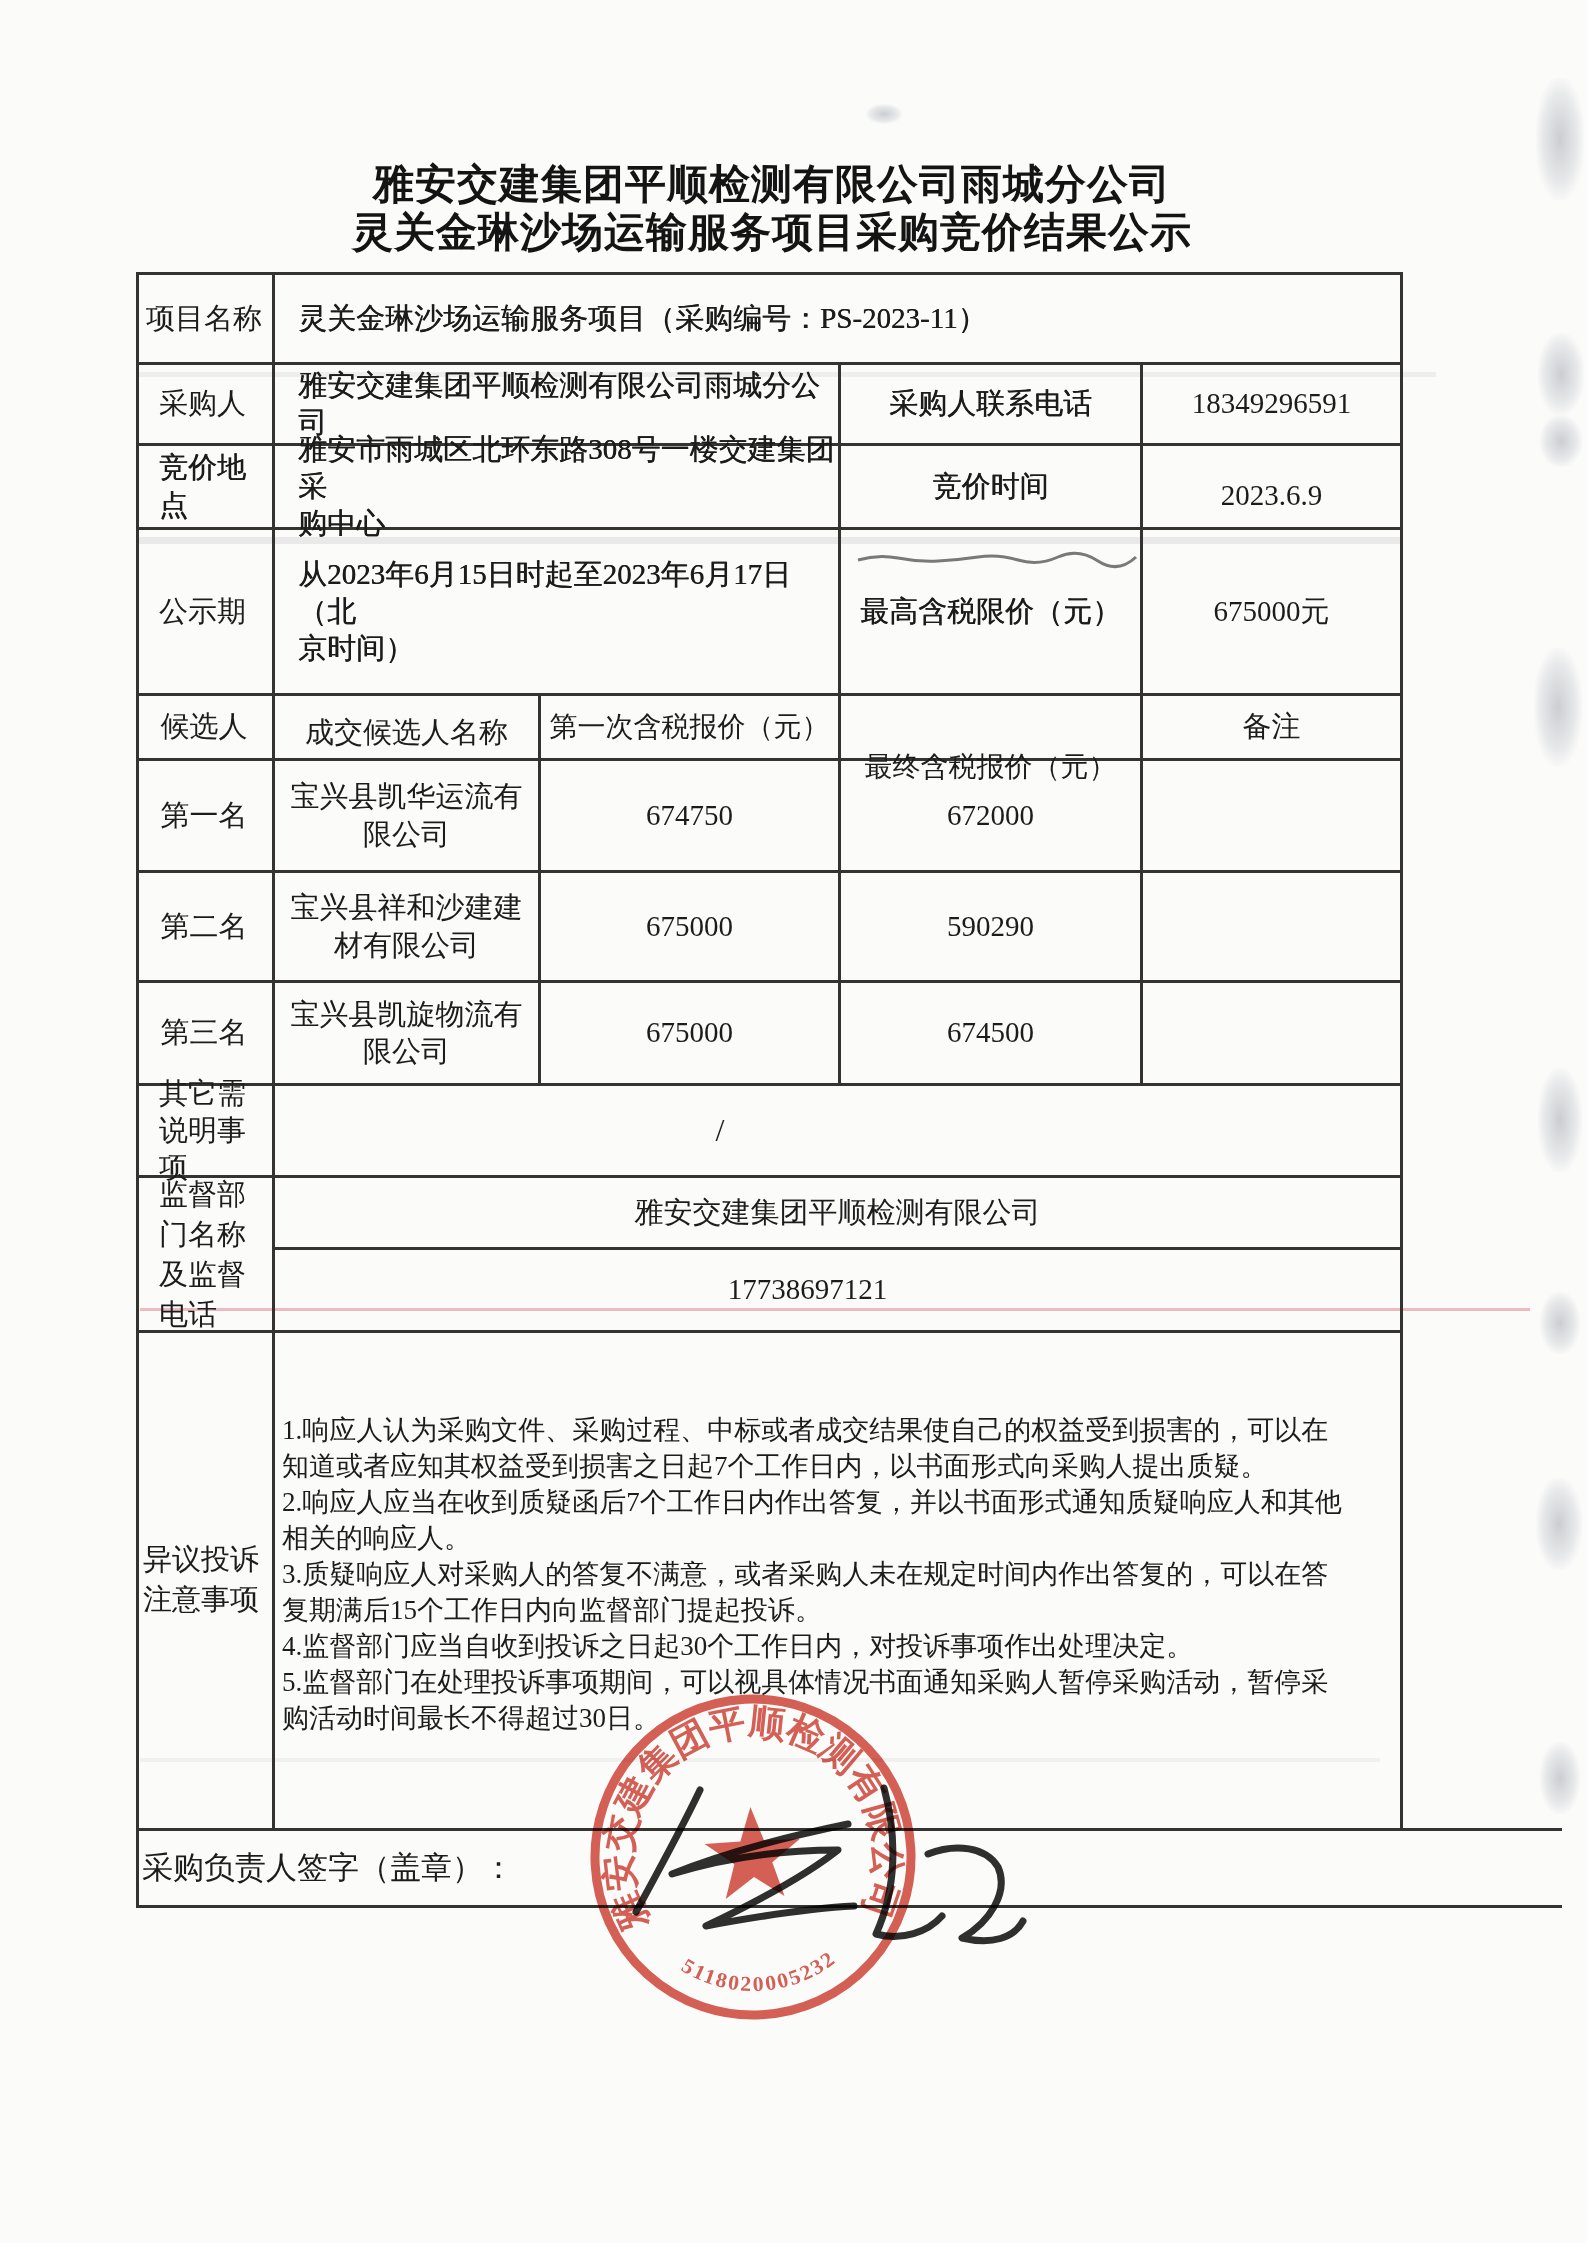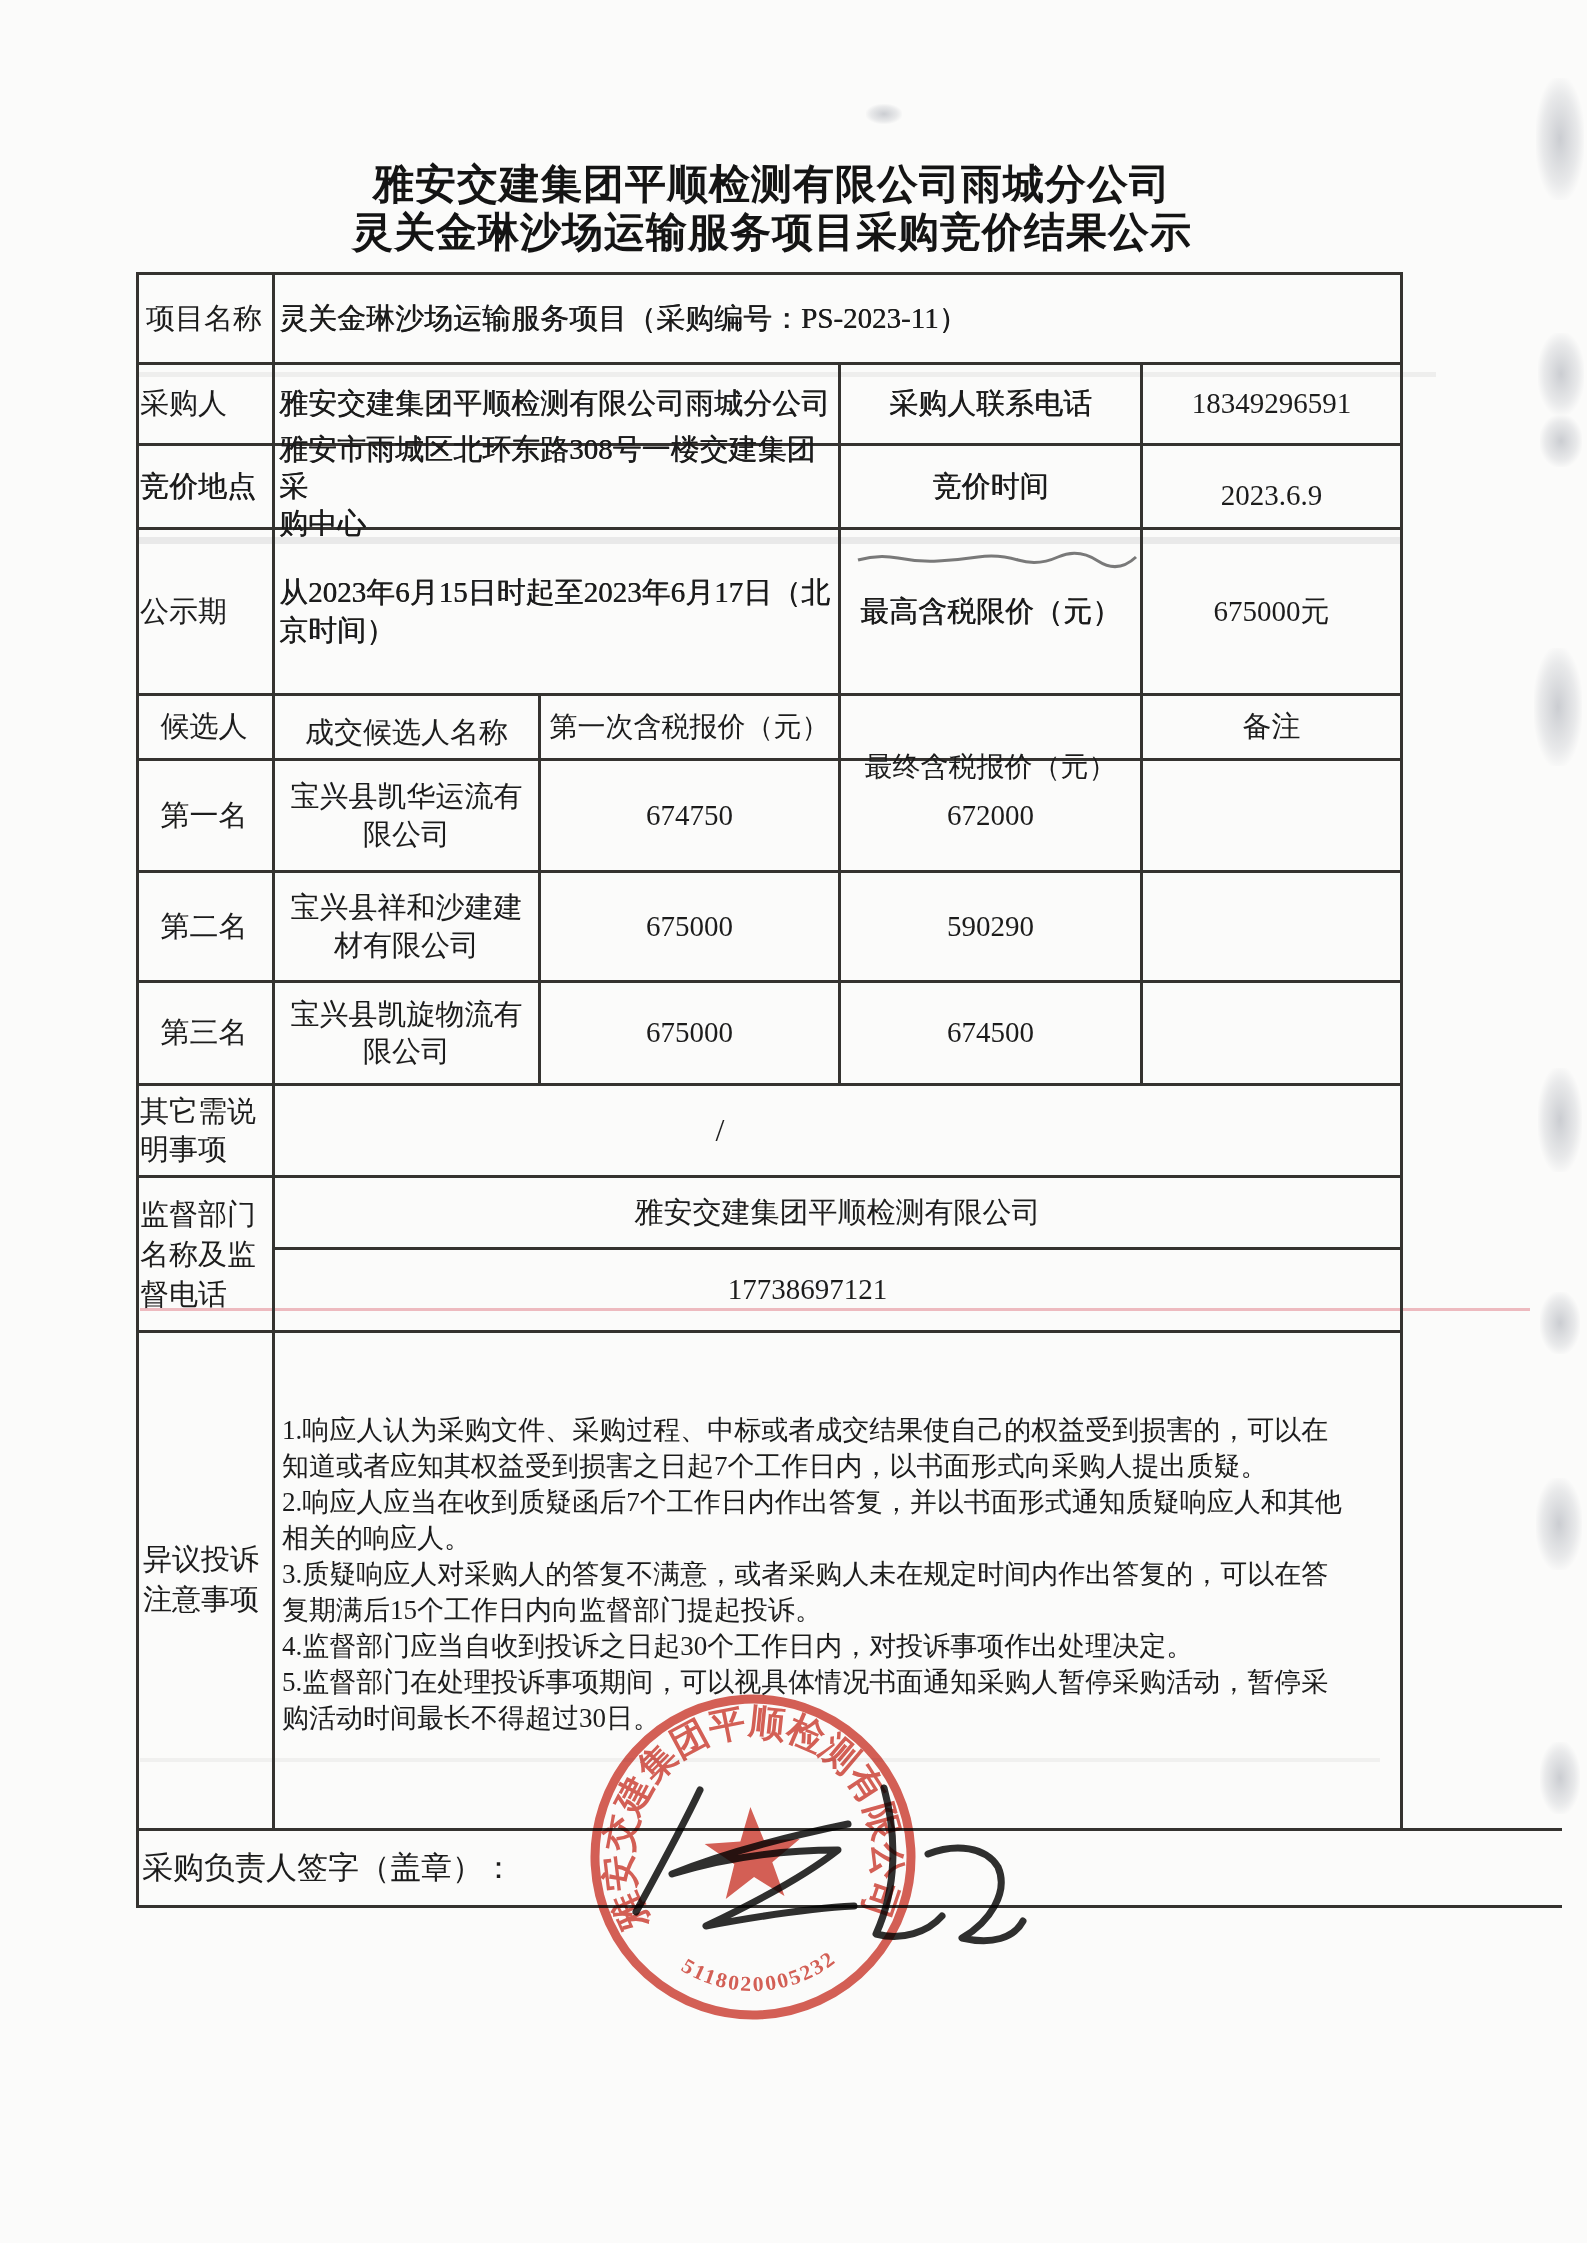--- a/index.html
+++ b/index.html
@@ -18,21 +18,21 @@
   }
   .hline,.vline{position:absolute;background:#353330;z-index:2;}
   .hline{height:3px;}
   .vline{width:3px;}
   .cell{
     position:absolute;display:flex;flex-direction:column;
     align-items:center;justify-content:center;
     text-align:center;font-size:29px;line-height:1.28;z-index:3;
     color:#1c1c1c;
   }
-  .cell.lft{align-items:flex-start;text-align:left;padding-left:4px;box-sizing:border-box;}
+  .cell.lft{align-items:flex-start;text-align:left;padding-left:23px;box-sizing:border-box;}
   .cell.bold{text-shadow:0.4px 0 0 currentColor;}
   .para{
     position:absolute;left:282px;top:1412px;width:1128px;z-index:3;
     font-size:27px;line-height:36px;color:#1c1c1c;
   }
   .para div{white-space:nowrap;}
   .slash{font-size:32px;}
   .smudge{position:absolute;z-index:1;
     background:radial-gradient(ellipse at center, rgba(118,124,138,0.36) 0%, rgba(118,124,138,0.14) 52%, rgba(118,124,138,0) 75%);
   }

